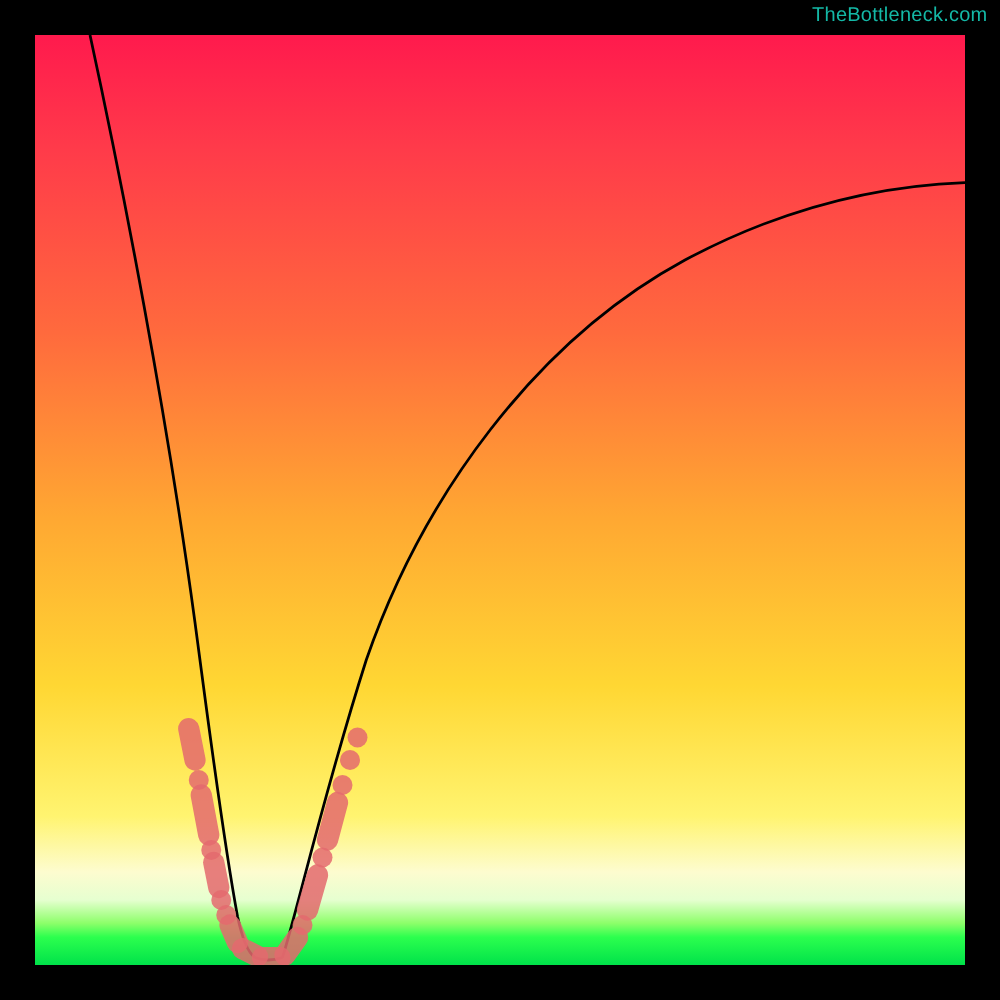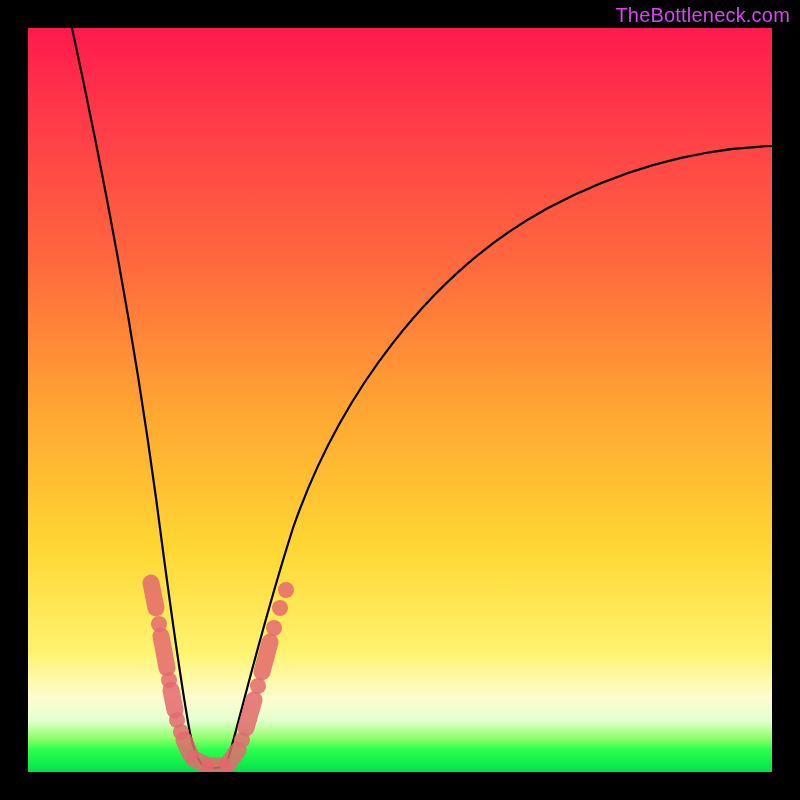--- a/index.html
+++ b/index.html
@@ -40,22 +40,22 @@
       #e6ffd0 93%,
       #8dff6a 95.5%,
       #2cff4e 97%,
       #00e24a 100%
     );
   }
   .watermark {
     position: absolute;
     top: 4px;
     right: 10px;
-    color: #d946ef;
-    font-size: 20px;
+    color: #14b8a6;
+    font-size: 16px;
     letter-spacing: 0.2px;
     font-weight: 500;
     user-select: none;
   }
   svg.curves {
     position: absolute;
     inset: 0;
   }
   .curve {
     fill: none;

